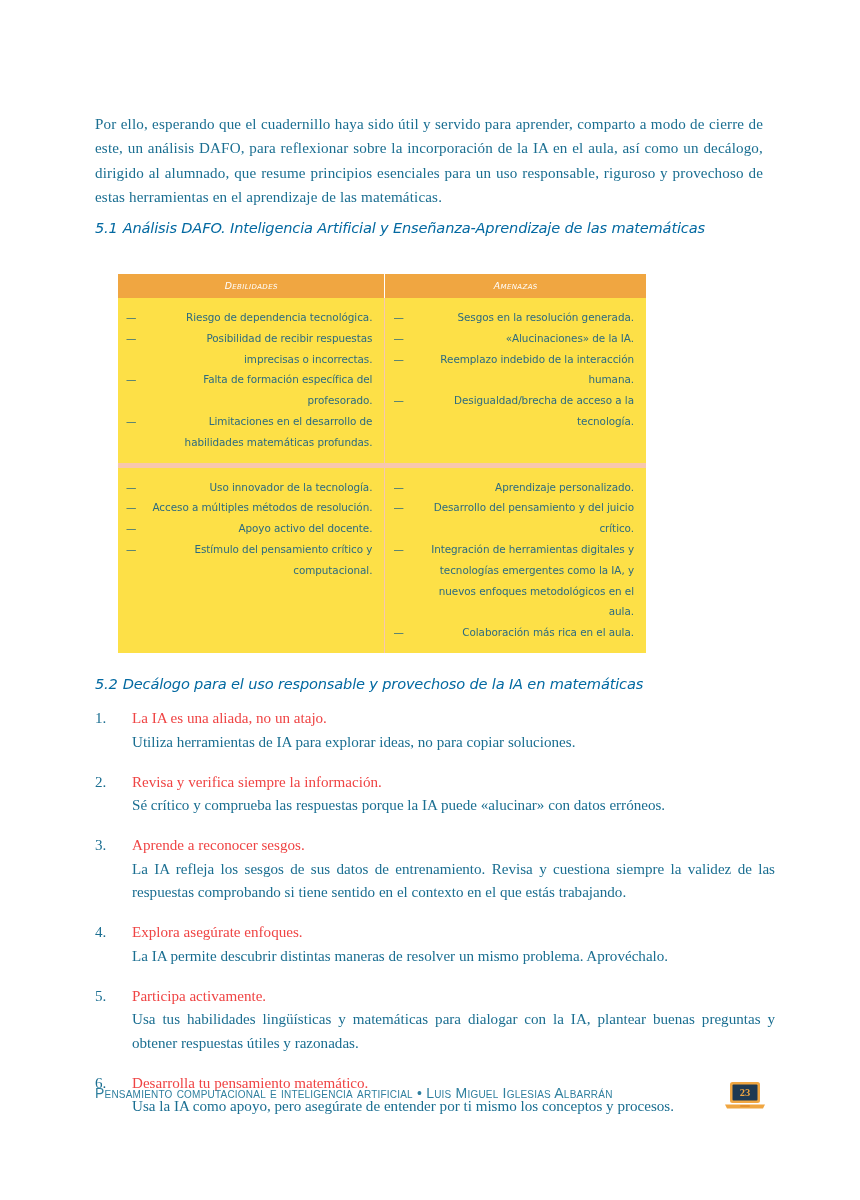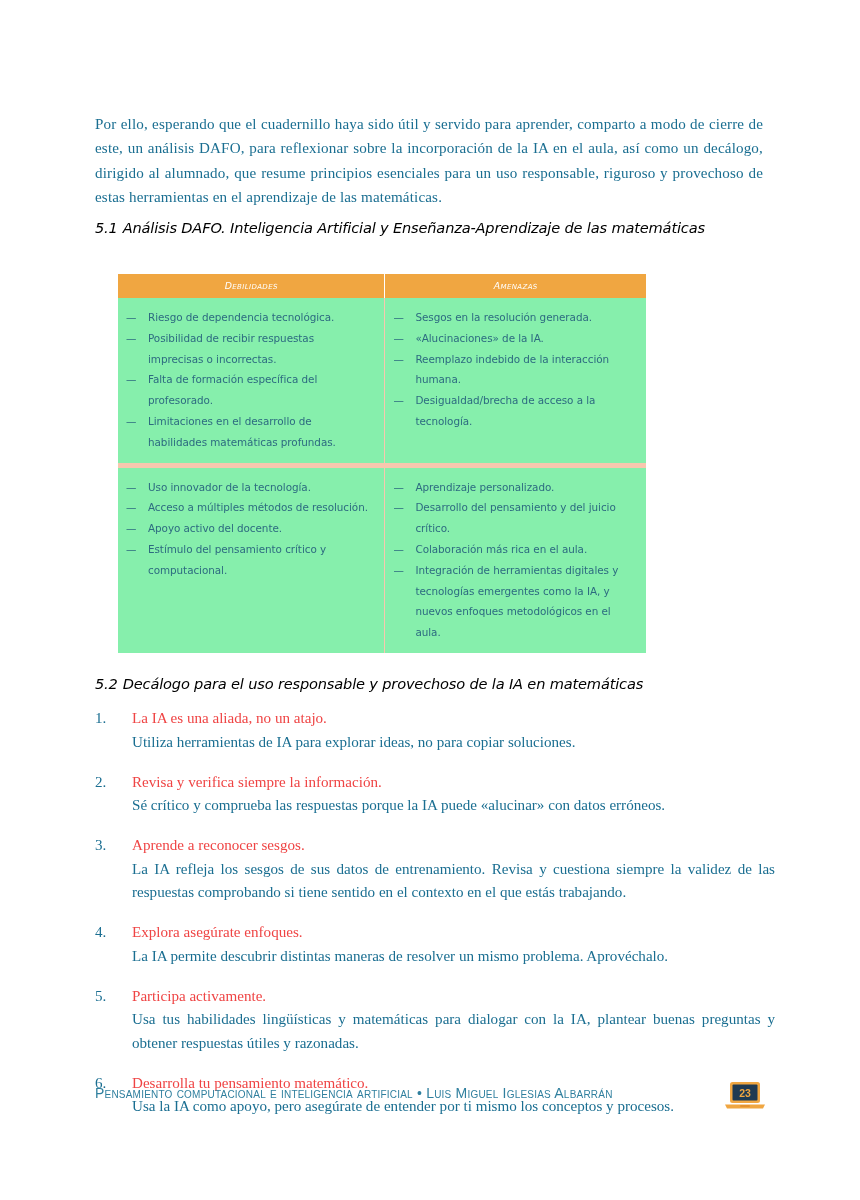--- a/index.html
+++ b/index.html
@@ -32,21 +32,21 @@
     line-height: 24.2px;
     color: #1a6e91;
     text-align: justify;
     letter-spacing: 0.01em;
   }
 
   
   .sec-heading {
     position: absolute;
     left: 95px;
-    color: #000000;
+    color: #0369a1;
     font-family: "DejaVu Sans", sans-serif;
     font-style: italic;
     font-size: 14.6px;
     letter-spacing: -0.012em;
     white-space: nowrap;
   }
   .sec-heading .num {
     margin-right: 5px;
   }
   #heading-51 { top: 219px; }
@@ -76,23 +76,24 @@
     letter-spacing: 0.04em;
   }
   .col-l { width: 315px; }
   .col-r { width: 308px; margin-left: 1px; }
 
   .dafo-body-row {
     display: flex;
     background: #F8C7AE;
   }
   .dafo-cell {
-    background: #86efac;
+    background: #fde047;
     padding: 9px 12px 10px 8px;
     box-sizing: border-box;
+    text-align: right;
   }
   .dafo-cell.col-l { width: 315px; }
   .dafo-cell.col-r { width: 308px; margin-left: 1px; }
 
   .spacer-row {
     height: 5px;
     background: #F8C7AE;
   }
 
   .dafo-list {
@@ -176,21 +177,21 @@
   .page-badge svg { display: block; }
   .badge-num {
     position: absolute;
     left: 0;
     top: 0;
     width: 46px;
     height: 25px;
     display: flex;
     align-items: center;
     justify-content: center;
-    font-family: Liberation Sans, sans-serif;
+    font-family: Liberation Serif, serif;
     font-size: 10.5px;
     font-weight: bold;
     color: #F0A641;
     pointer-events: none;
   }
 </style>
 </head>
 <body>
 
 <div class="page">
@@ -236,22 +237,22 @@
           <li>Uso innovador de la tecnología.</li>
           <li>Acceso a múltiples métodos de resolución.</li>
           <li>Apoyo activo del docente.</li>
           <li>Estímulo del pensamiento crítico y computacional.</li>
         </ul>
       </div>
       <div class="dafo-cell col-r">
         <ul class="dafo-list">
           <li>Aprendizaje personalizado.</li>
           <li>Desarrollo del pensamiento y del juicio crítico.</li>
+          <li>Integración de herramientas digitales y tecnologías emergentes como la IA, y nuevos enfoques metodológicos en el aula.</li>
           <li>Colaboración más rica en el aula.</li>
-          <li>Integración de herramientas digitales y tecnologías emergentes como la IA, y nuevos enfoques metodológicos en el aula.</li>
         </ul>
       </div>
     </div>
 
   </div>
 
   <div class="sec-heading" id="heading-52">
     <span class="num">5.2</span><span>Decálogo para el uso responsable y provechoso de la IA en matemáticas</span>
   </div>
 

